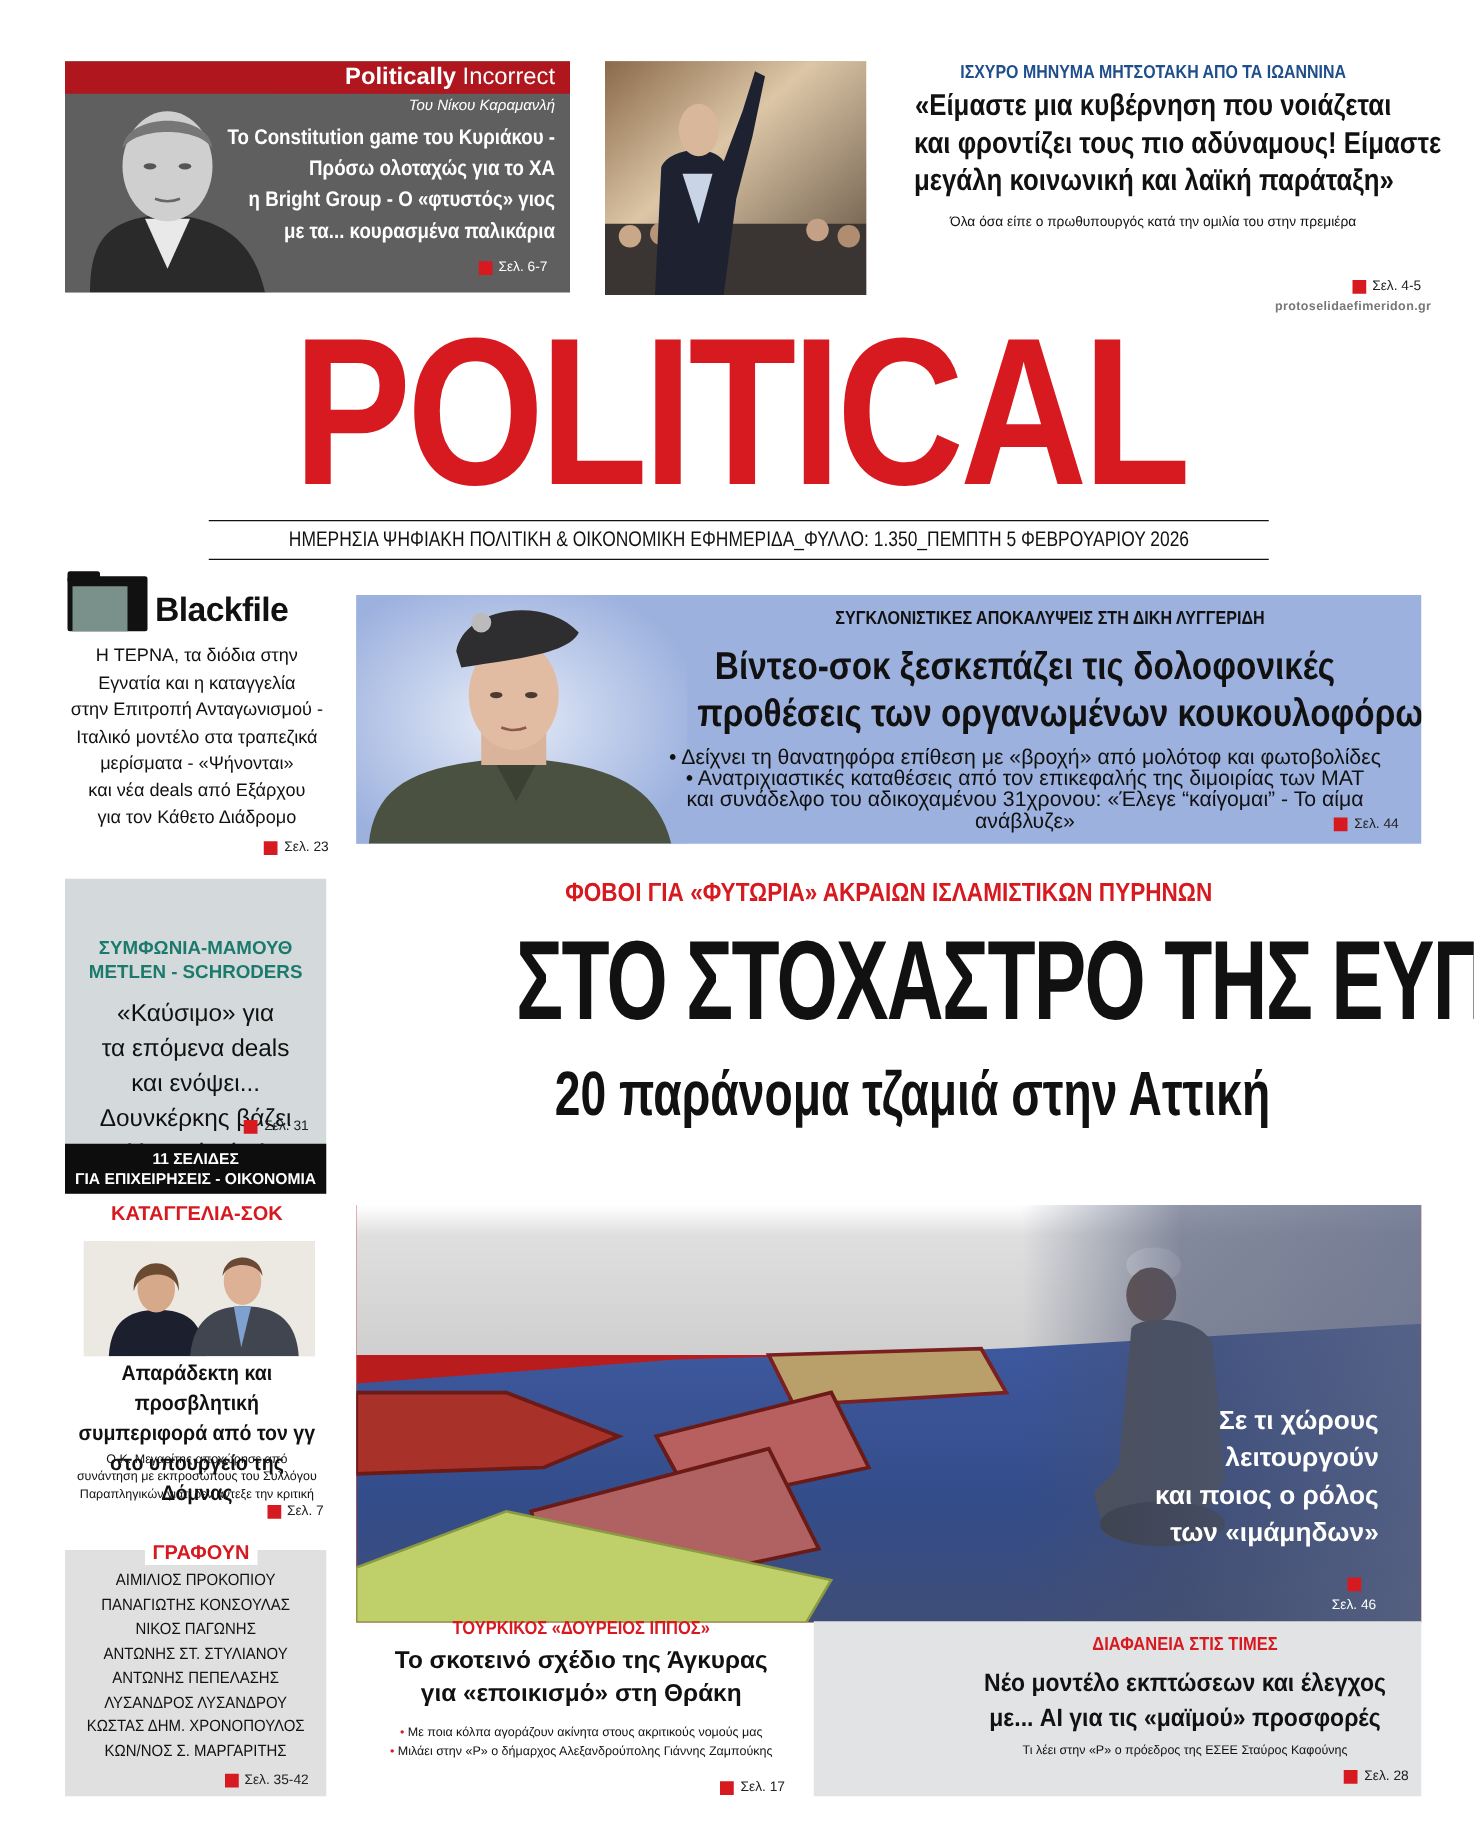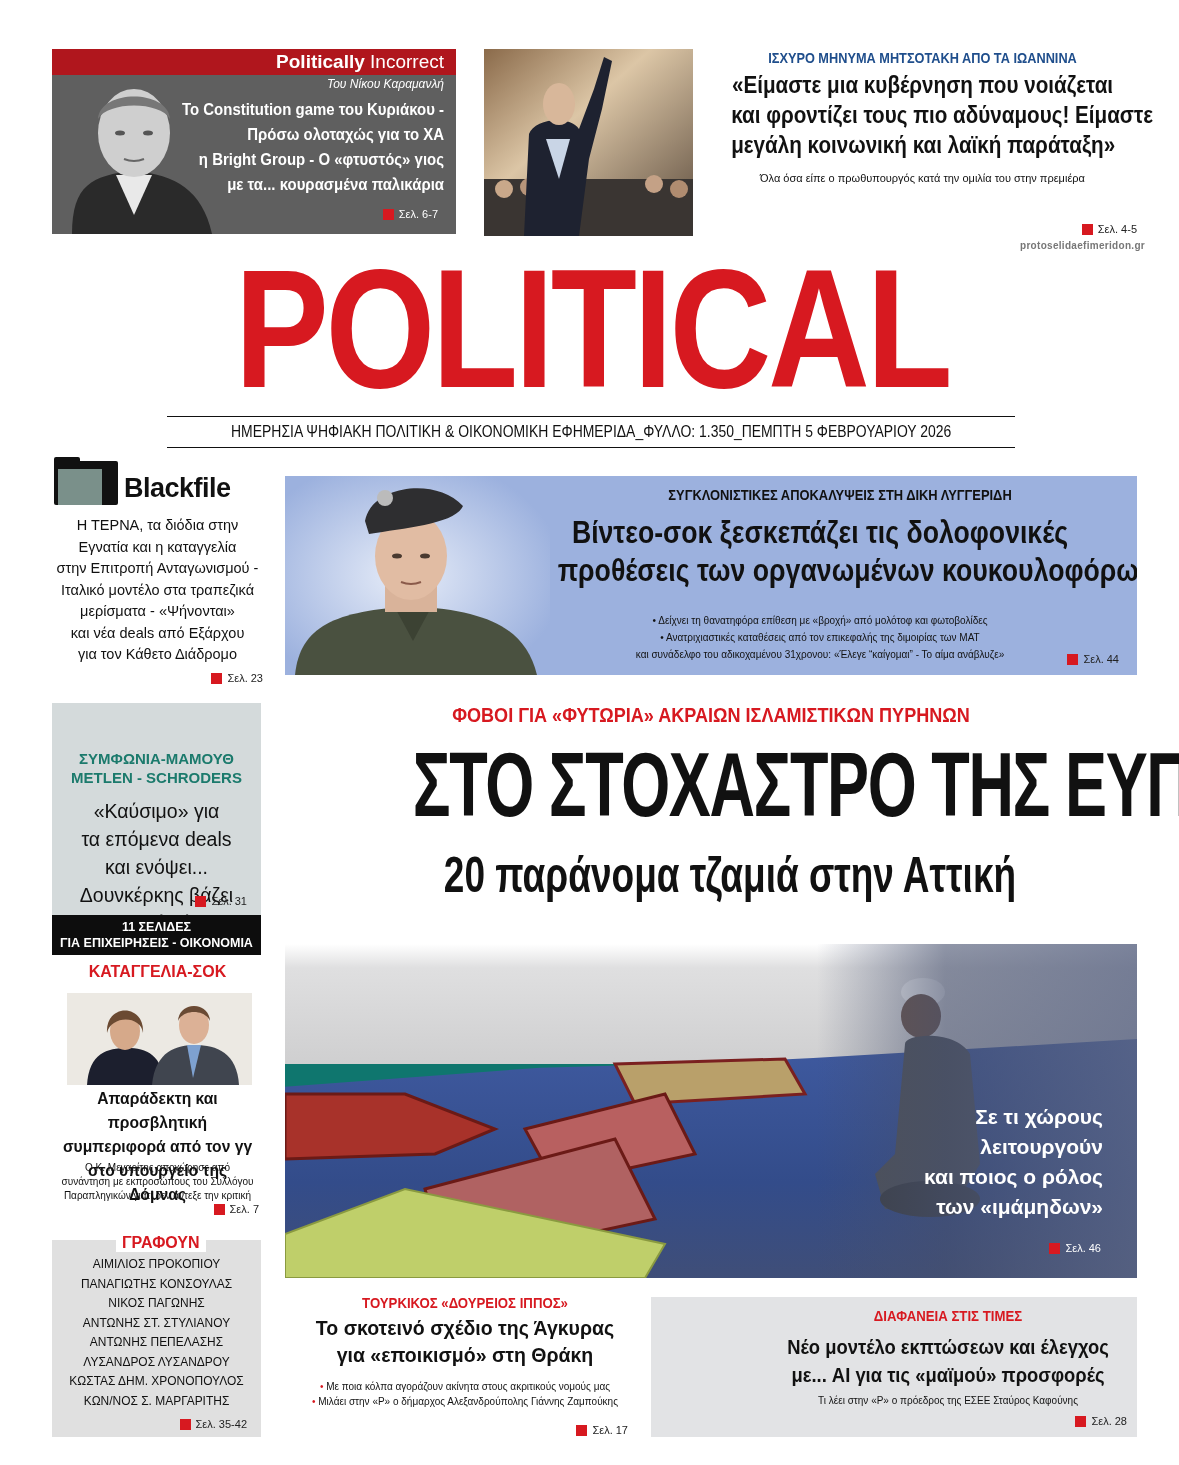--- a/index.html
+++ b/index.html
@@ -65,36 +65,36 @@
   #grafoun .kicker { position: absolute; left: 64px; top: -6px; background: #fff; padding: 0 6px; color: #d71920; font-weight: 900; font-size: 16px; }
   #grafoun ul { list-style: none; position: absolute; top: 14px; left: 0; width: 100%; text-align: center; }
   #grafoun li { font-size: 13px; line-height: 19.5px; transform: scaleX(0.92); }
   #grafoun .pg { position: absolute; right: 14px; top: 178px; }
 
   
   #banner { left: 285px; top: 476px; width: 852px; height: 199px; background: #9cb1de; overflow: hidden; }
   #banner .photo { position: absolute; left: 0; top: 0; width: 265px; height: 199px; }
   #banner .kicker { position: absolute; left: 290px; top: 10px; width: 530px; text-align: center; font-weight: 700; font-size: 15px; transform: scaleX(0.86); white-space: nowrap; }
   #banner .headline { position: absolute; left: 230px; top: 38px; width: 610px; text-align: center; font-size: 31px; font-weight: 700; line-height: 38px; transform: scaleX(0.86); white-space: nowrap; }
-  #banner .bullets { position: absolute; left: 230px; top: 136px; width: 610px; text-align: center; font-size: 10px; line-height: 17px; }
+  #banner .bullets { position: absolute; left: 230px; top: 121px; width: 610px; text-align: center; font-size: 17px; line-height: 17px; }
   #banner .pg { position: absolute; right: 18px; top: 177px; }
 
   
   #lead-kicker { left: 285px; top: 703px; width: 852px; text-align: center; color: #d71920; font-size: 21px; font-weight: 900; transform: scaleX(0.86); white-space: nowrap; }
   #lead-headline { left: 285px; top: 735px; width: 852px; text-align: center; font-size: 90px; font-weight: 900; line-height: 100px; letter-spacing: -2px; transform: scaleX(0.7); transform-origin: center top; white-space: nowrap; }
   #lead-sub { left: 330px; top: 840px; width: 800px; text-align: center; font-size: 50px; font-weight: 900; line-height: 70px; transform: scaleX(0.74); transform-origin: center top; white-space: nowrap; }
 
   
-  #lead-photo { left: 285px; top: 944px; width: 852px; height: 334px; overflow: hidden; background: #0f766e; }
+  #lead-photo { left: 285px; top: 964px; width: 852px; height: 334px; overflow: hidden; background: #b91c1c; }
   #lead-photo .wall { position: absolute; left: 0; top: 0; width: 100%; height: 120px; background: linear-gradient(180deg,#ffffff 0%,#dfdfe0 20%,#cfcfd0 100%); }
   #lead-photo .carpet { position: absolute; left: 0; top: 95px; width: 100%; height: 239px; background: linear-gradient(180deg,#3f5aa0 0%,#334c8a 60%,#3f4e78 100%); clip-path: polygon(0 20%, 30% 12%, 50% 10%, 62% 8%, 100% 0, 100% 100%, 0 100%); }
   #lead-photo .right-fade { position: absolute; right: 0; top: 0; width: 320px; height: 100%; background: linear-gradient(90deg, rgba(70,80,110,0) 0%, rgba(70,80,110,0.6) 40%, rgba(90,100,130,0.8) 100%); }
   #lead-photo .person { position: absolute; left: 590px; top: 30px; width: 120px; height: 260px; }
   #lead-photo .caption { position: absolute; right: 34px; top: 158px; width: 240px; color: #fff; text-align: right; font-size: 21px; font-weight: 700; line-height: 30px; }
-  #lead-photo .pg { position: absolute; right: 36px; top: 298px; color: #fff; }
+  #lead-photo .pg { position: absolute; right: 36px; top: 298px; color: #fff; flex-direction: column; }
 
   
   #turk { left: 290px; top: 1294px; width: 350px; height: 150px; }
   #turk .kicker { text-align: center; color: #d71920; font-weight: 900; font-size: 15px; transform: scaleX(0.88); white-space: nowrap; }
   #turk .headline { margin-top: 4px; text-align: center; font-size: 19.5px; font-weight: 700; line-height: 27px; }
   #turk .bullets { margin-top: 10px; text-align: center; font-size: 10px; line-height: 15px; }
   #turk .bullets li { list-style: none; }
   #turk .bullets li::before { content: "• "; color: #d71920; }
   #turk .pg { position: absolute; right: 12px; top: 130px; }
 

